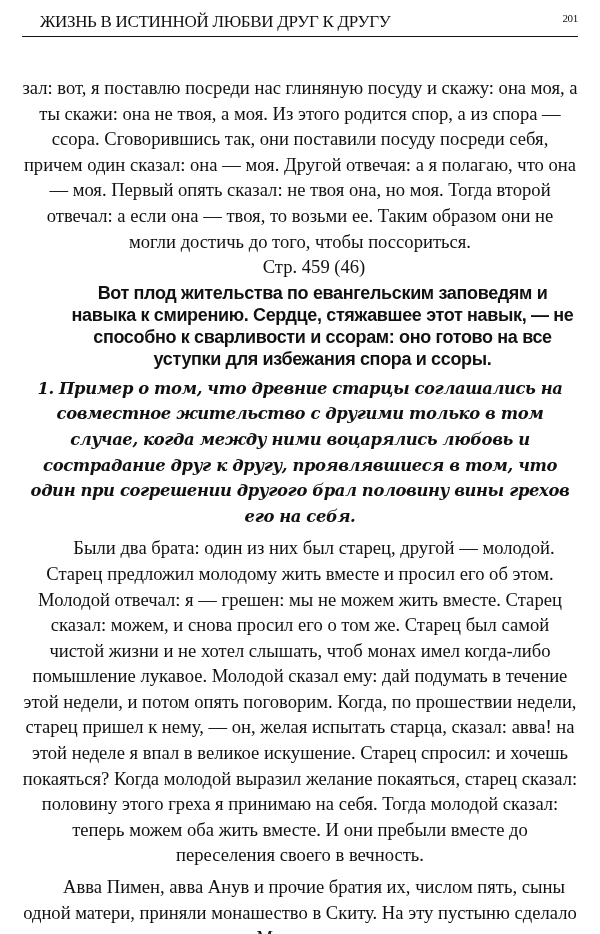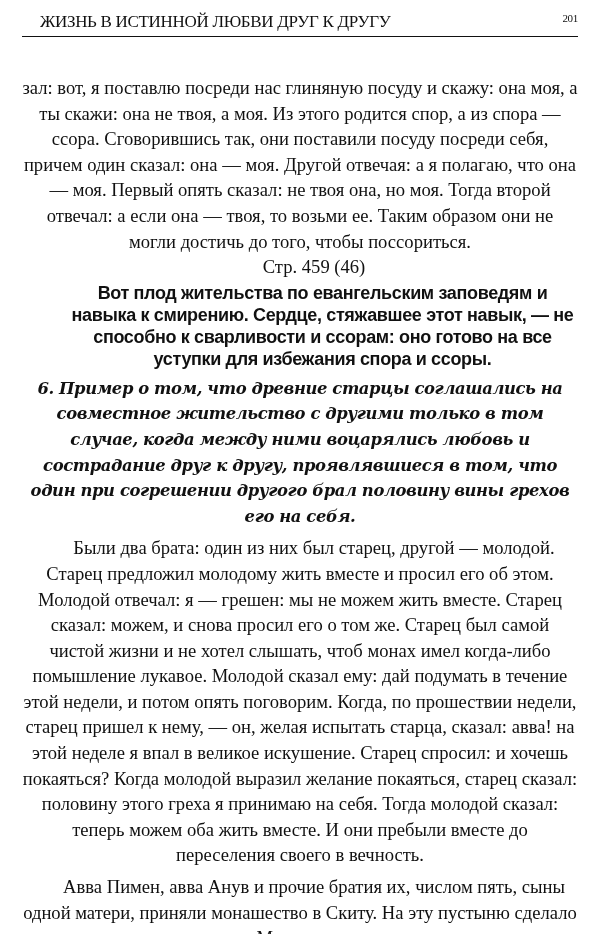--- a/index.html
+++ b/index.html
@@ -35,17 +35,17 @@
 <div class="page">
   <div class="running-head">
     <span class="title">ЖИЗНЬ В ИСТИННОЙ ЛЮБВИ ДРУГ К ДРУГУ</span>
     <span class="folio">201</span>
   </div>
 
   <div class="body">
     <p class="p-cont">зал: вот, я поставлю посреди нас глиняную посуду и скажу: она моя, а ты скажи: она не твоя, а моя. Из этого родится спор, а из спора — ссора. Сговорившись так, они поставили посуду посреди себя, причем один сказал: она — моя. Другой отвечая: а я полагаю, что она — моя. Первый опять сказал: не твоя она, но моя. Тогда второй отвечал: а если она — твоя, то возьми ее. Таким образом они не могли достичь до того, чтобы поссориться.</p>
     <p class="ref">Стр. 459 (46)</p>
     <p class="comment">Вот плод жительства по евангельским заповедям и навыка к смирению. Сердце, стяжавшее этот навык, — не способно к сварливости и ссорам: оно готово на все уступки для избежания спора и ссоры.</p>
-    <p class="heading gap">6. Пример о том, что древние старцы соглашались на совместное жительство с другими только в том случае, когда между ними воцарялись любовь и сострадание друг к другу, проявлявшиеся в том, что один при согрешении другого брал половину вины грехов его на себя.</p>
+    <p class="heading gap">1. Пример о том, что древние старцы соглашались на совместное жительство с другими только в том случае, когда между ними воцарялись любовь и сострадание друг к другу, проявлявшиеся в том, что один при согрешении другого брал половину вины грехов его на себя.</p>
     <p class="indent gap2">Были два брата: один из них был старец, другой — молодой. Старец предложил молодому жить вместе и просил его об этом. Молодой отвечал: я — грешен: мы не можем жить вместе. Старец сказал: можем, и снова просил его о том же. Старец был самой чистой жизни и не хотел слышать, чтоб монах имел когда-либо помышление лукавое. Молодой сказал ему: дай подумать в течение этой недели, и потом опять поговорим. Когда, по прошествии недели, старец пришел к нему, — он, желая испытать старца, сказал: авва! на этой неделе я впал в великое искушение. Старец спросил: и хочешь покаяться? Когда молодой выразил желание покаяться, старец сказал: половину этого греха я принимаю на себя. Тогда молодой сказал: теперь можем оба жить вместе. И они пребыли вместе до переселения своего в вечность.</p>
     <p class="indent gap2">Авва Пимен, авва Анув и прочие братия их, числом пять, сыны одной матери, приняли монашество в Скиту. На эту пустыню сделало нападение варварское племя Мазики; они разорили хижины монахов и умертвили многих из отцов. В числе убитых им и преподобный Моисей Мурин. Пимен и братия его спаслись бегством из Скита. Они</p>
   </div>
 </div>
 
 </body></html>

